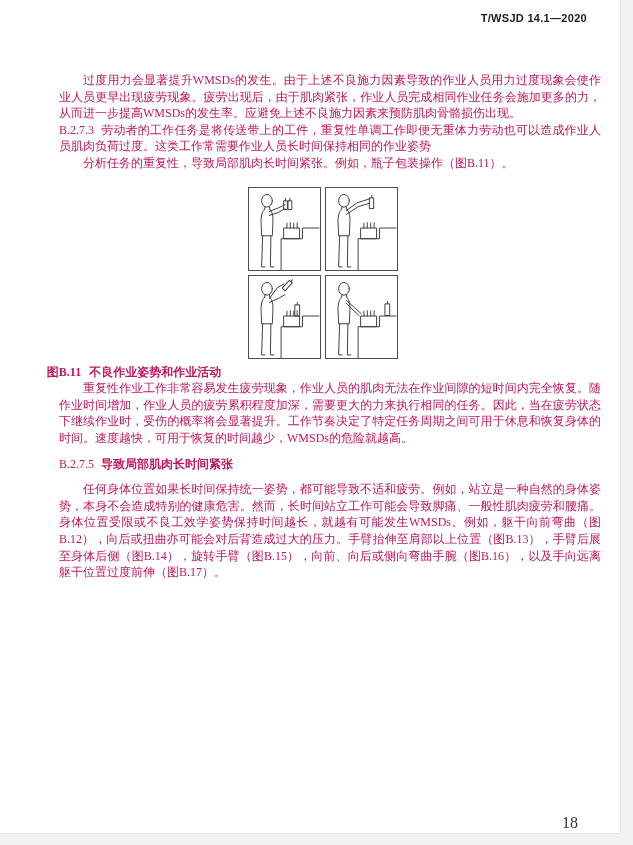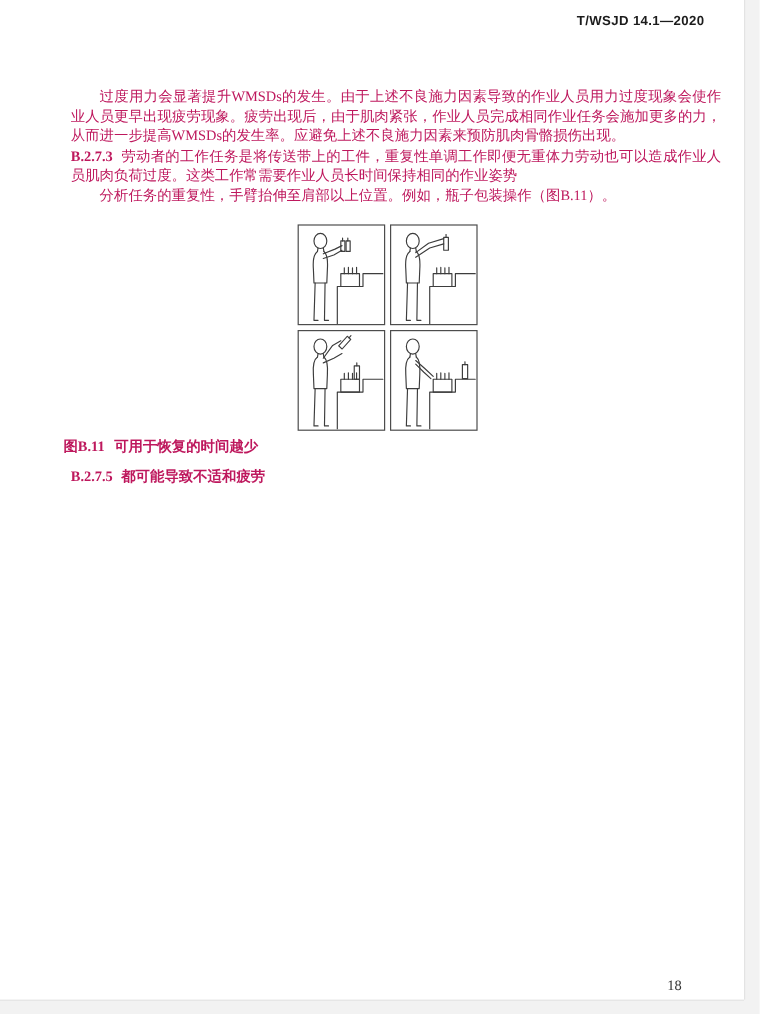--- a/index.html
+++ b/index.html
@@ -25,21 +25,21 @@
   .content {
     position:absolute; left:59px; top:37px;
     width:542px;
     font-size:12px; line-height:16.6px;
     color:#be185d;
     text-align:justify;
     margin-top:35px;
   }
   .content p { margin:0; padding:0; }
   .indent { text-indent:2em; }
-  .clause-label { font-weight:bold; padding-right:7px; }
+  .clause-label { font-weight:normal; padding-right:7px; }
   .section-heading { font-weight:bold; margin-top:9px !important; margin-bottom:9px !important; }
   .figure-block { width:150px; margin:15px 0 0 189px; }
   .figure-grid {
     display:grid;
     grid-template-columns:73px 73px;
     grid-auto-rows:84px;
     gap:4px;
   }
   .panel {
     border:1px solid #4d4d4d;
@@ -53,41 +53,41 @@
     font-weight:bold;
     font-size:12px;
     margin-top:5px !important;
     width:300px;
     margin-left:-75px !important;
     text-indent:0;
   }
   .figure-caption .cap-label { padding-right:8px; }
   .after-figure { margin-top:12px !important; }
   .page-number {
-    position:absolute; top:814px; right:52px;
-    font-size:12px; color:#333;
+    position:absolute; top:814px; right:42px;
+    font-size:16px; color:#333;
   }
   .art { stroke:#3d3d3d; stroke-width:1; fill:none; stroke-linecap:round; stroke-linejoin:round; }
 </style>
 </head>
 <body>
 
 <div class="page">
 
   <div class="doc-number">T/WSJD 14.1—2020</div>
 
   <div class="content">
 
     <p class="indent">过度用力会显著提升WMSDs的发生。由于上述不良施力因素导致的作业人员用力过度现象会使作业人员更早出现疲劳现象。疲劳出现后，由于肌肉紧张，作业人员完成相同作业任务会施加更多的力，从而进一步提高WMSDs的发生率。应避免上述不良施力因素来预防肌肉骨骼损伤出现。</p>
 
     <p>
       <b class="clause-label">B.2.7.3</b><span>劳动者的工作任务是将传送带上的工件，重复性单调工作即便无重体力劳动也可以造成作业人员肌肉负荷过度。这类工作常需要作业人员长时间保持相同的作业姿势</span>
     </p>
 
-    <p class="indent">分析任务的重复性，手臂抬伸至肩部以上位置。例如，瓶子包装操作（图B.11）。</p>
+    <p class="indent">分析任务的重复性，导致局部肌肉长时间紧张。例如，瓶子包装操作（图B.11）。</p>
 
     <div class="figure-block">
       <div class="figure-grid">
 
         <div class="panel">
           <svg width="71" height="82" viewBox="0 0 73 84">
             <g class="art">
               <path d="M33 84 V52 H55 V41 H72"></path>
               <rect x="36" y="41" width="16" height="11"></rect>
               <path d="M39 41 V36 M42.5 41 V35.5 M46 41 V36 M49.5 41 V35.5"></path>
@@ -155,29 +155,31 @@
               <rect x="61" y="28.5" width="4.5" height="12"></rect>
               <path d="M63.2 28.5 V26"></path>
             </g>
           </svg>
         </div>
 
       </div>
     </div>
 
     <p class="figure-caption">
-      <span class="cap-label">图B.11</span><span>可用于恢复的时间越少</span>
+      <span class="cap-label">图B.11</span><span>不良作业姿势和作业活动</span>
     </p>
 
 
+    <p class="indent">重复性作业工作非常容易发生疲劳现象，作业人员的肌肉无法在作业间隙的短时间内完全恢复。随作业时间增加，作业人员的疲劳累积程度加深，需要更大的力来执行相同的任务。因此，当在疲劳状态下继续作业时，受伤的概率将会显著提升。工作节奏决定了特定任务周期之间可用于休息和恢复身体的时间。速度越快，可用于恢复的时间越少，WMSDs的危险就越高。</p>
 
 
 
     <p class="section-heading">
-      <span class="clause-label">B.2.7.5</span><span>都可能导致不适和疲劳</span>
+      <span class="clause-label">B.2.7.5</span><span>导致局部肌肉长时间紧张</span>
     </p>
 
+    <p class="indent">任何身体位置如果长时间保持统一姿势，都可能导致不适和疲劳。例如，站立是一种自然的身体姿势，本身不会造成特别的健康危害。然而，长时间站立工作可能会导致脚痛、一般性肌肉疲劳和腰痛。身体位置受限或不良工效学姿势保持时间越长，就越有可能发生WMSDs。例如，躯干向前弯曲（图B.12），向后或扭曲亦可能会对后背造成过大的压力。手臂抬伸至肩部以上位置（图B.13），手臂后展至身体后侧（图B.14），旋转手臂（图B.15），向前、向后或侧向弯曲手腕（图B.16），以及手向远离躯干位置过度前伸（图B.17）。</p>
 
   </div>
 
   <div class="page-number">18</div>
 
 </div>
 
 </body></html>

